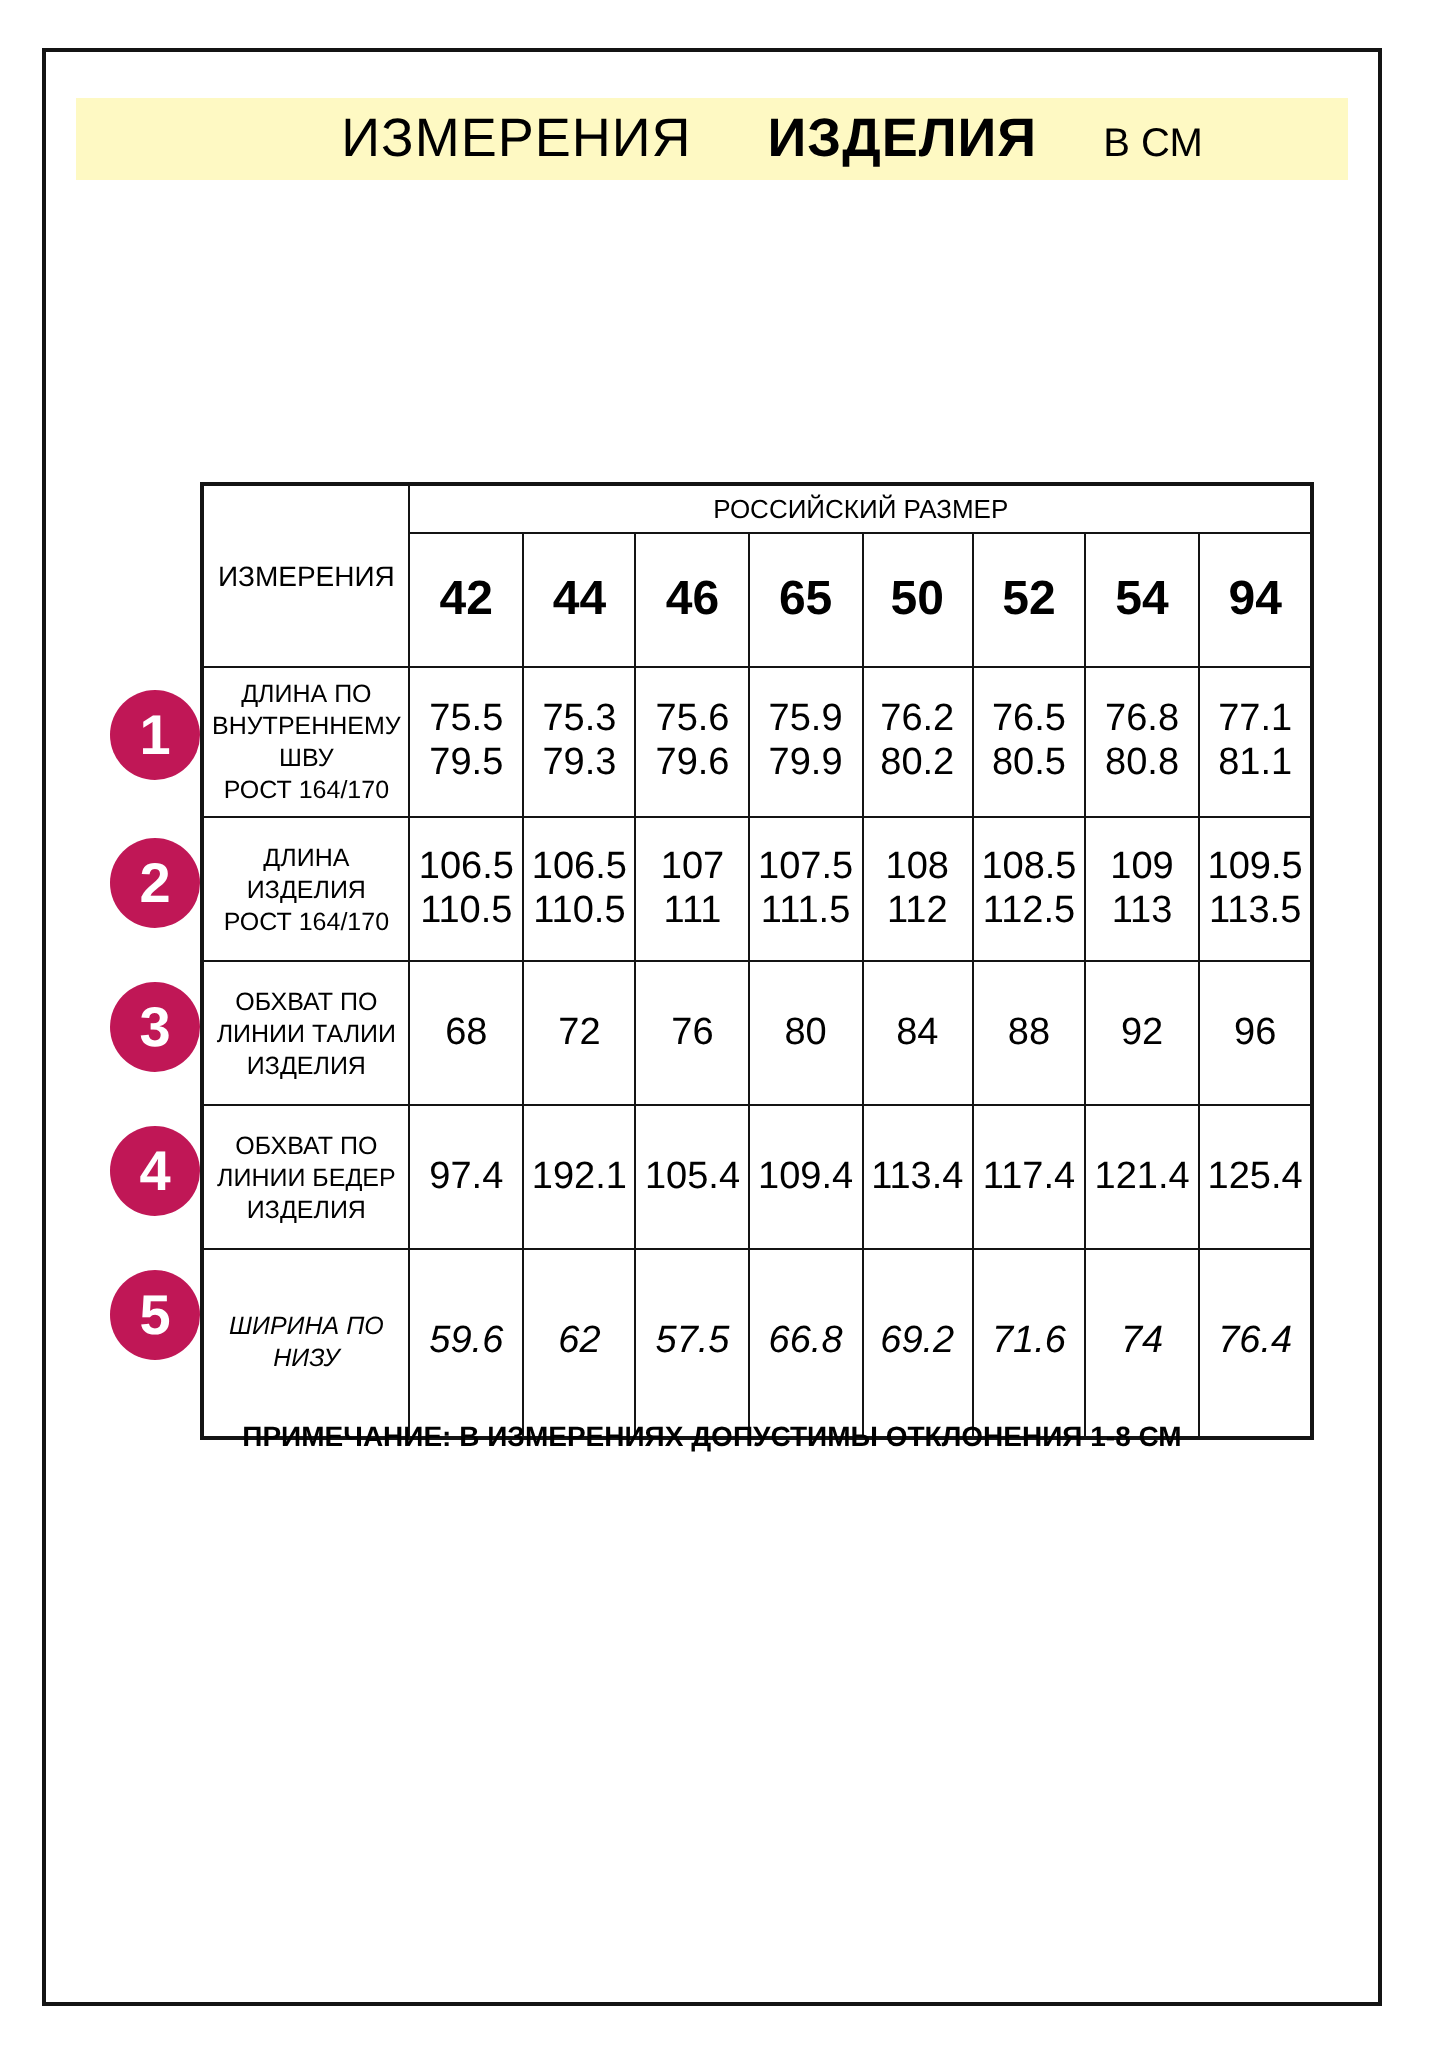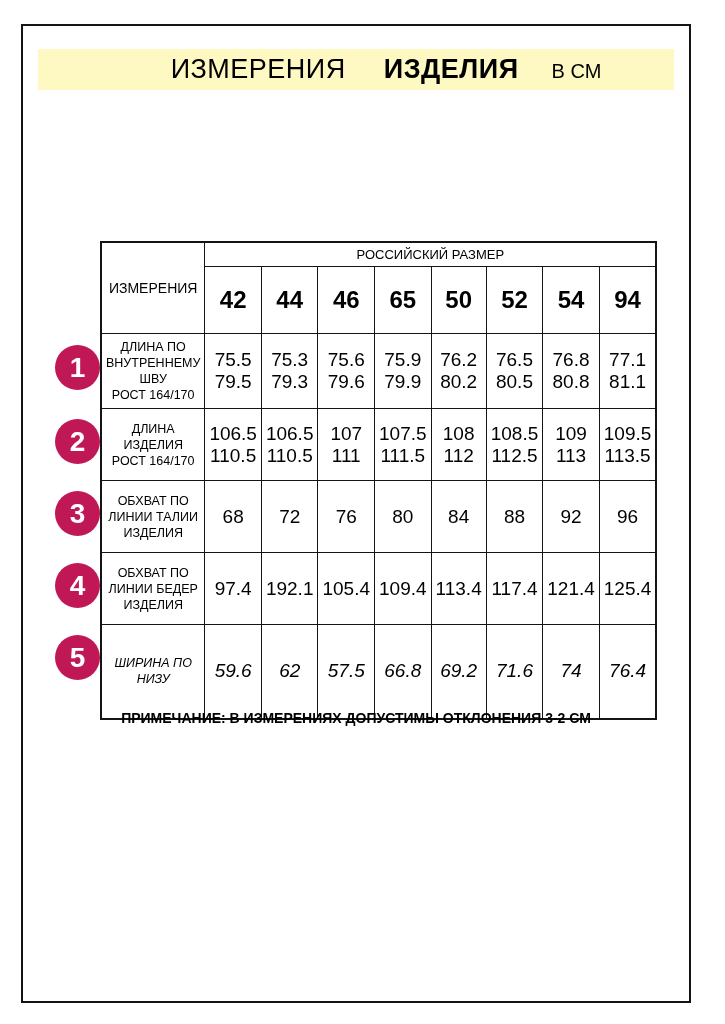--- a/index.html
+++ b/index.html
@@ -252,15 +252,15 @@
       </tr>
     </tbody>
   </table>
 
   <div class="row-badge badge-1" style="background: rgb(192, 23, 86);">1</div>
   <div class="row-badge badge-2" style="background: rgb(192, 23, 86);">2</div>
   <div class="row-badge badge-3" style="background: rgb(192, 23, 86);">3</div>
   <div class="row-badge badge-4" style="background: rgb(192, 23, 86);">4</div>
   <div class="row-badge badge-5" style="background: rgb(192, 23, 86);">5</div>
 
-  <div class="footnote">ПРИМЕЧАНИЕ: В ИЗМЕРЕНИЯХ ДОПУСТИМЫ ОТКЛОНЕНИЯ 3-2 СМ</div>
+  <div class="footnote">ПРИМЕЧАНИЕ: В ИЗМЕРЕНИЯХ ДОПУСТИМЫ ОТКЛОНЕНИЯ 1-8 СМ</div>
 
 </div>
 
 </body></html>

